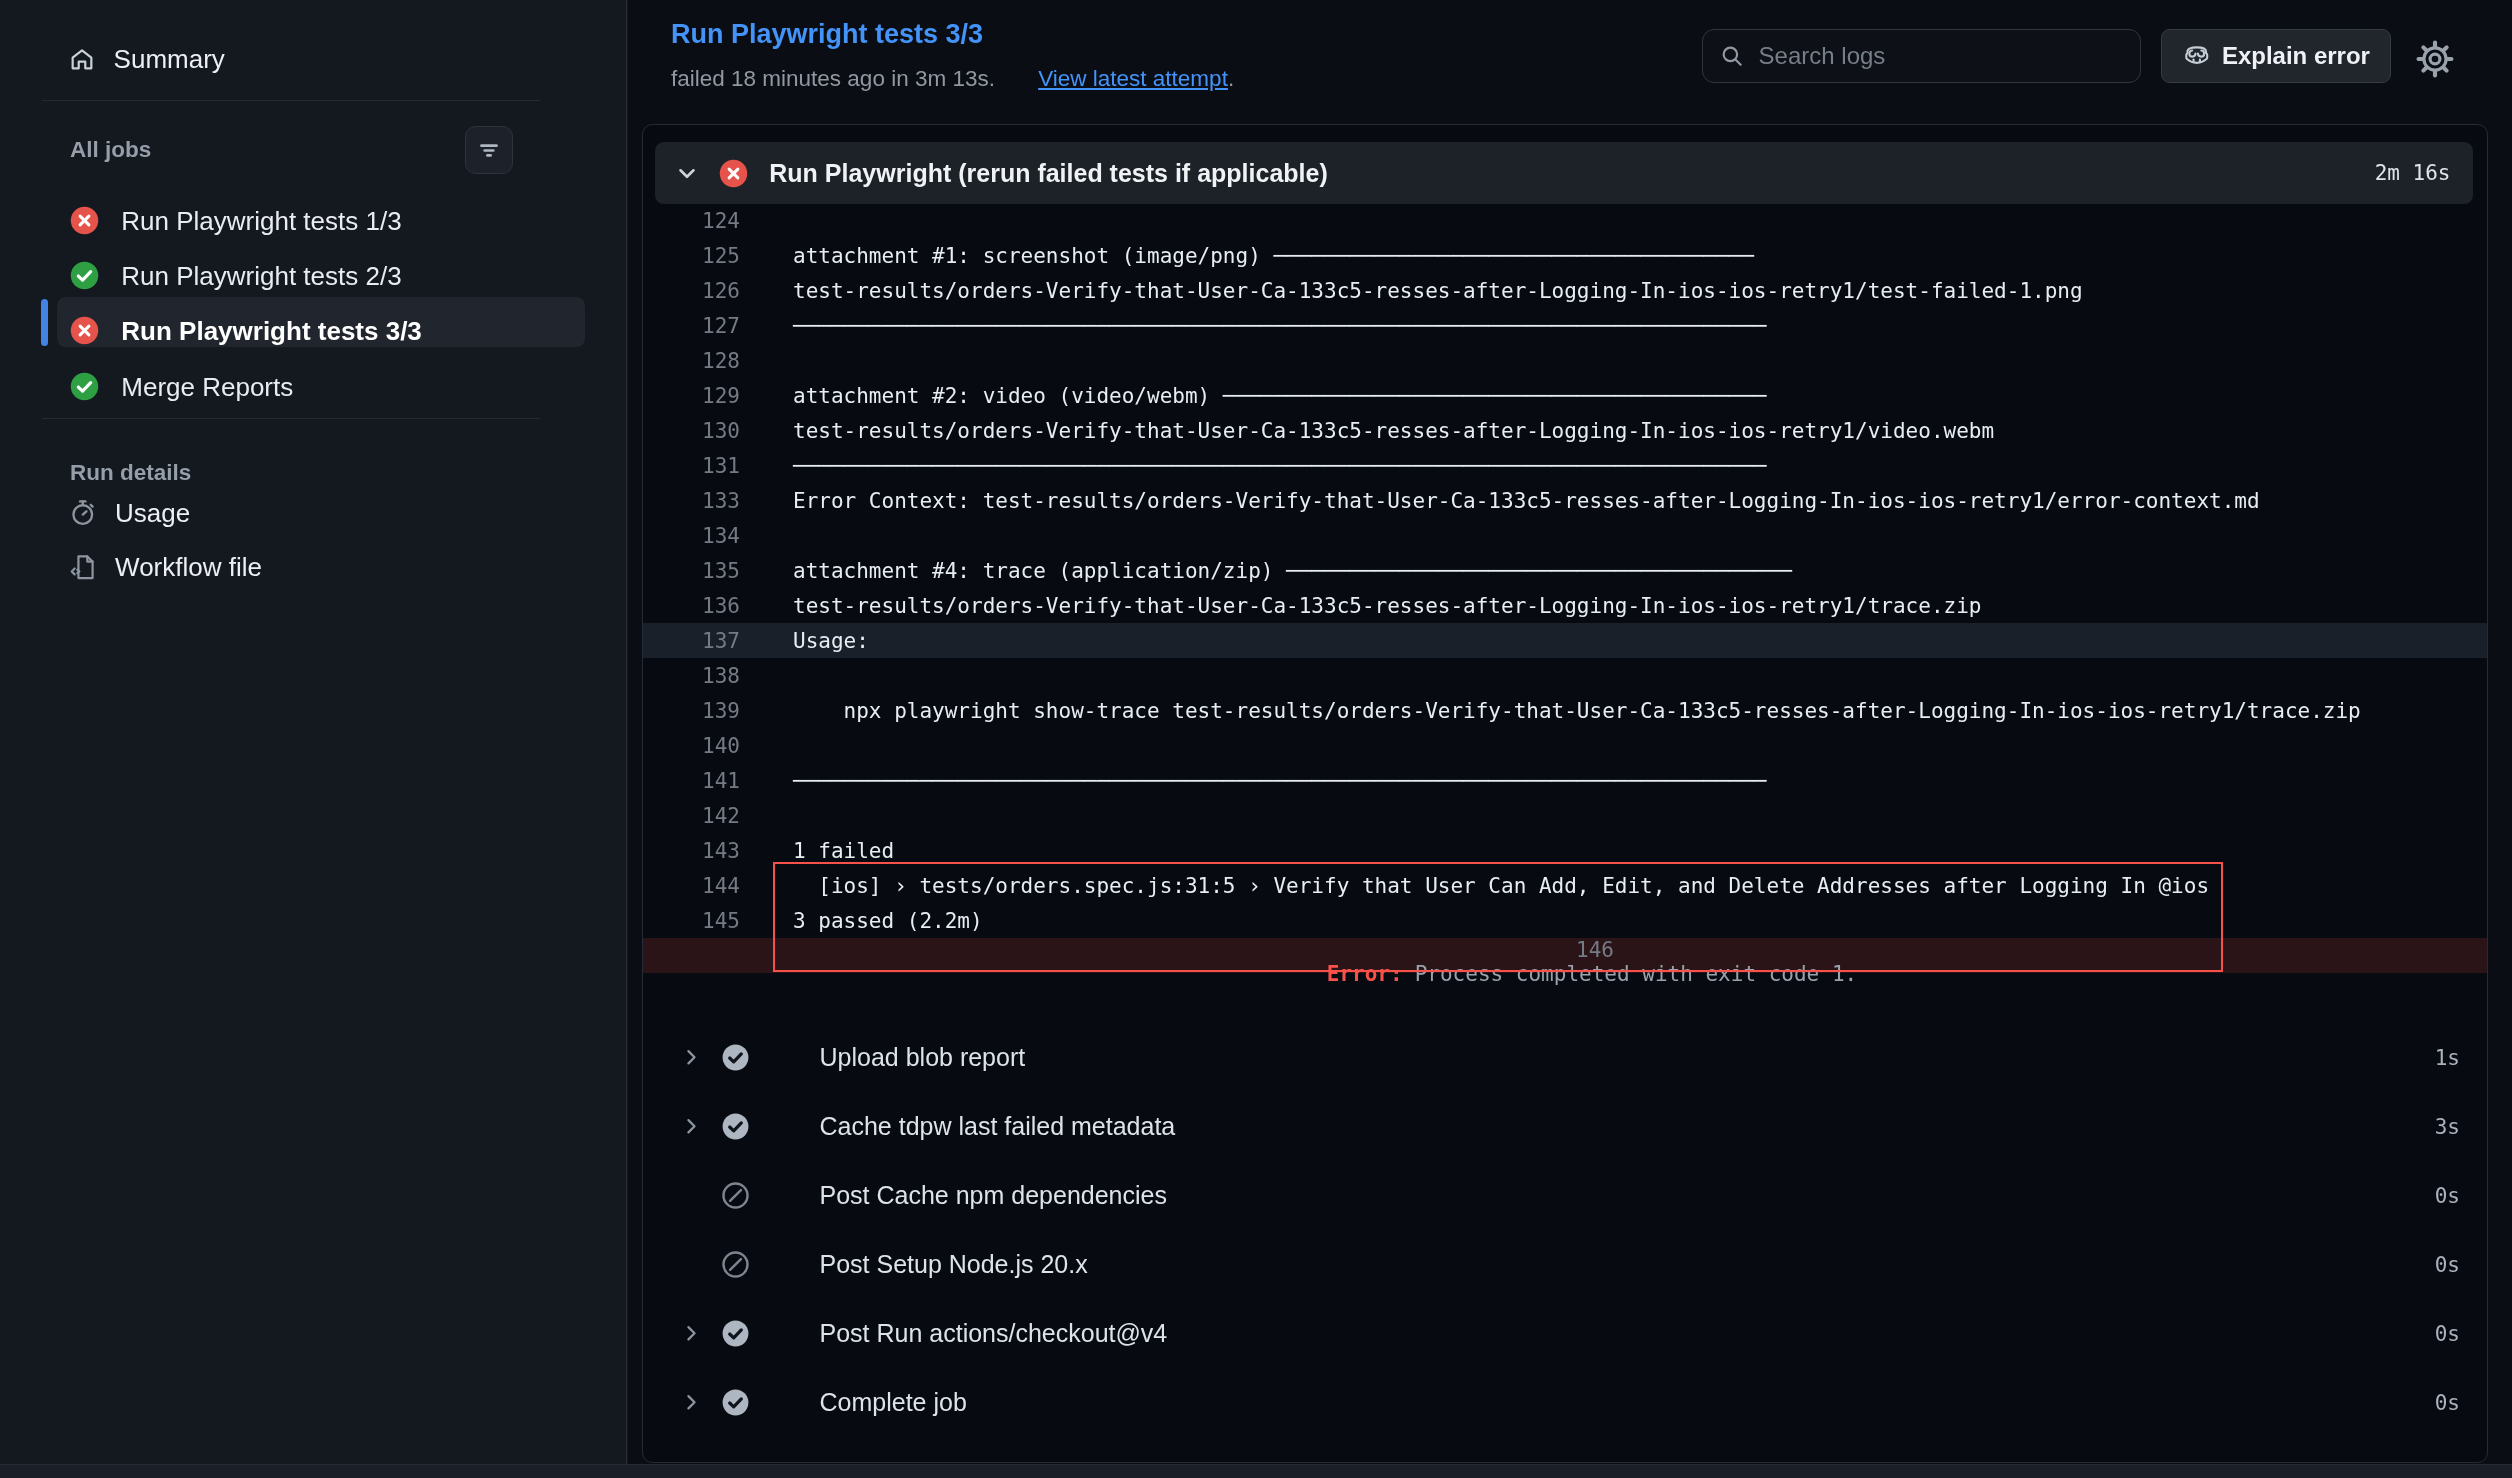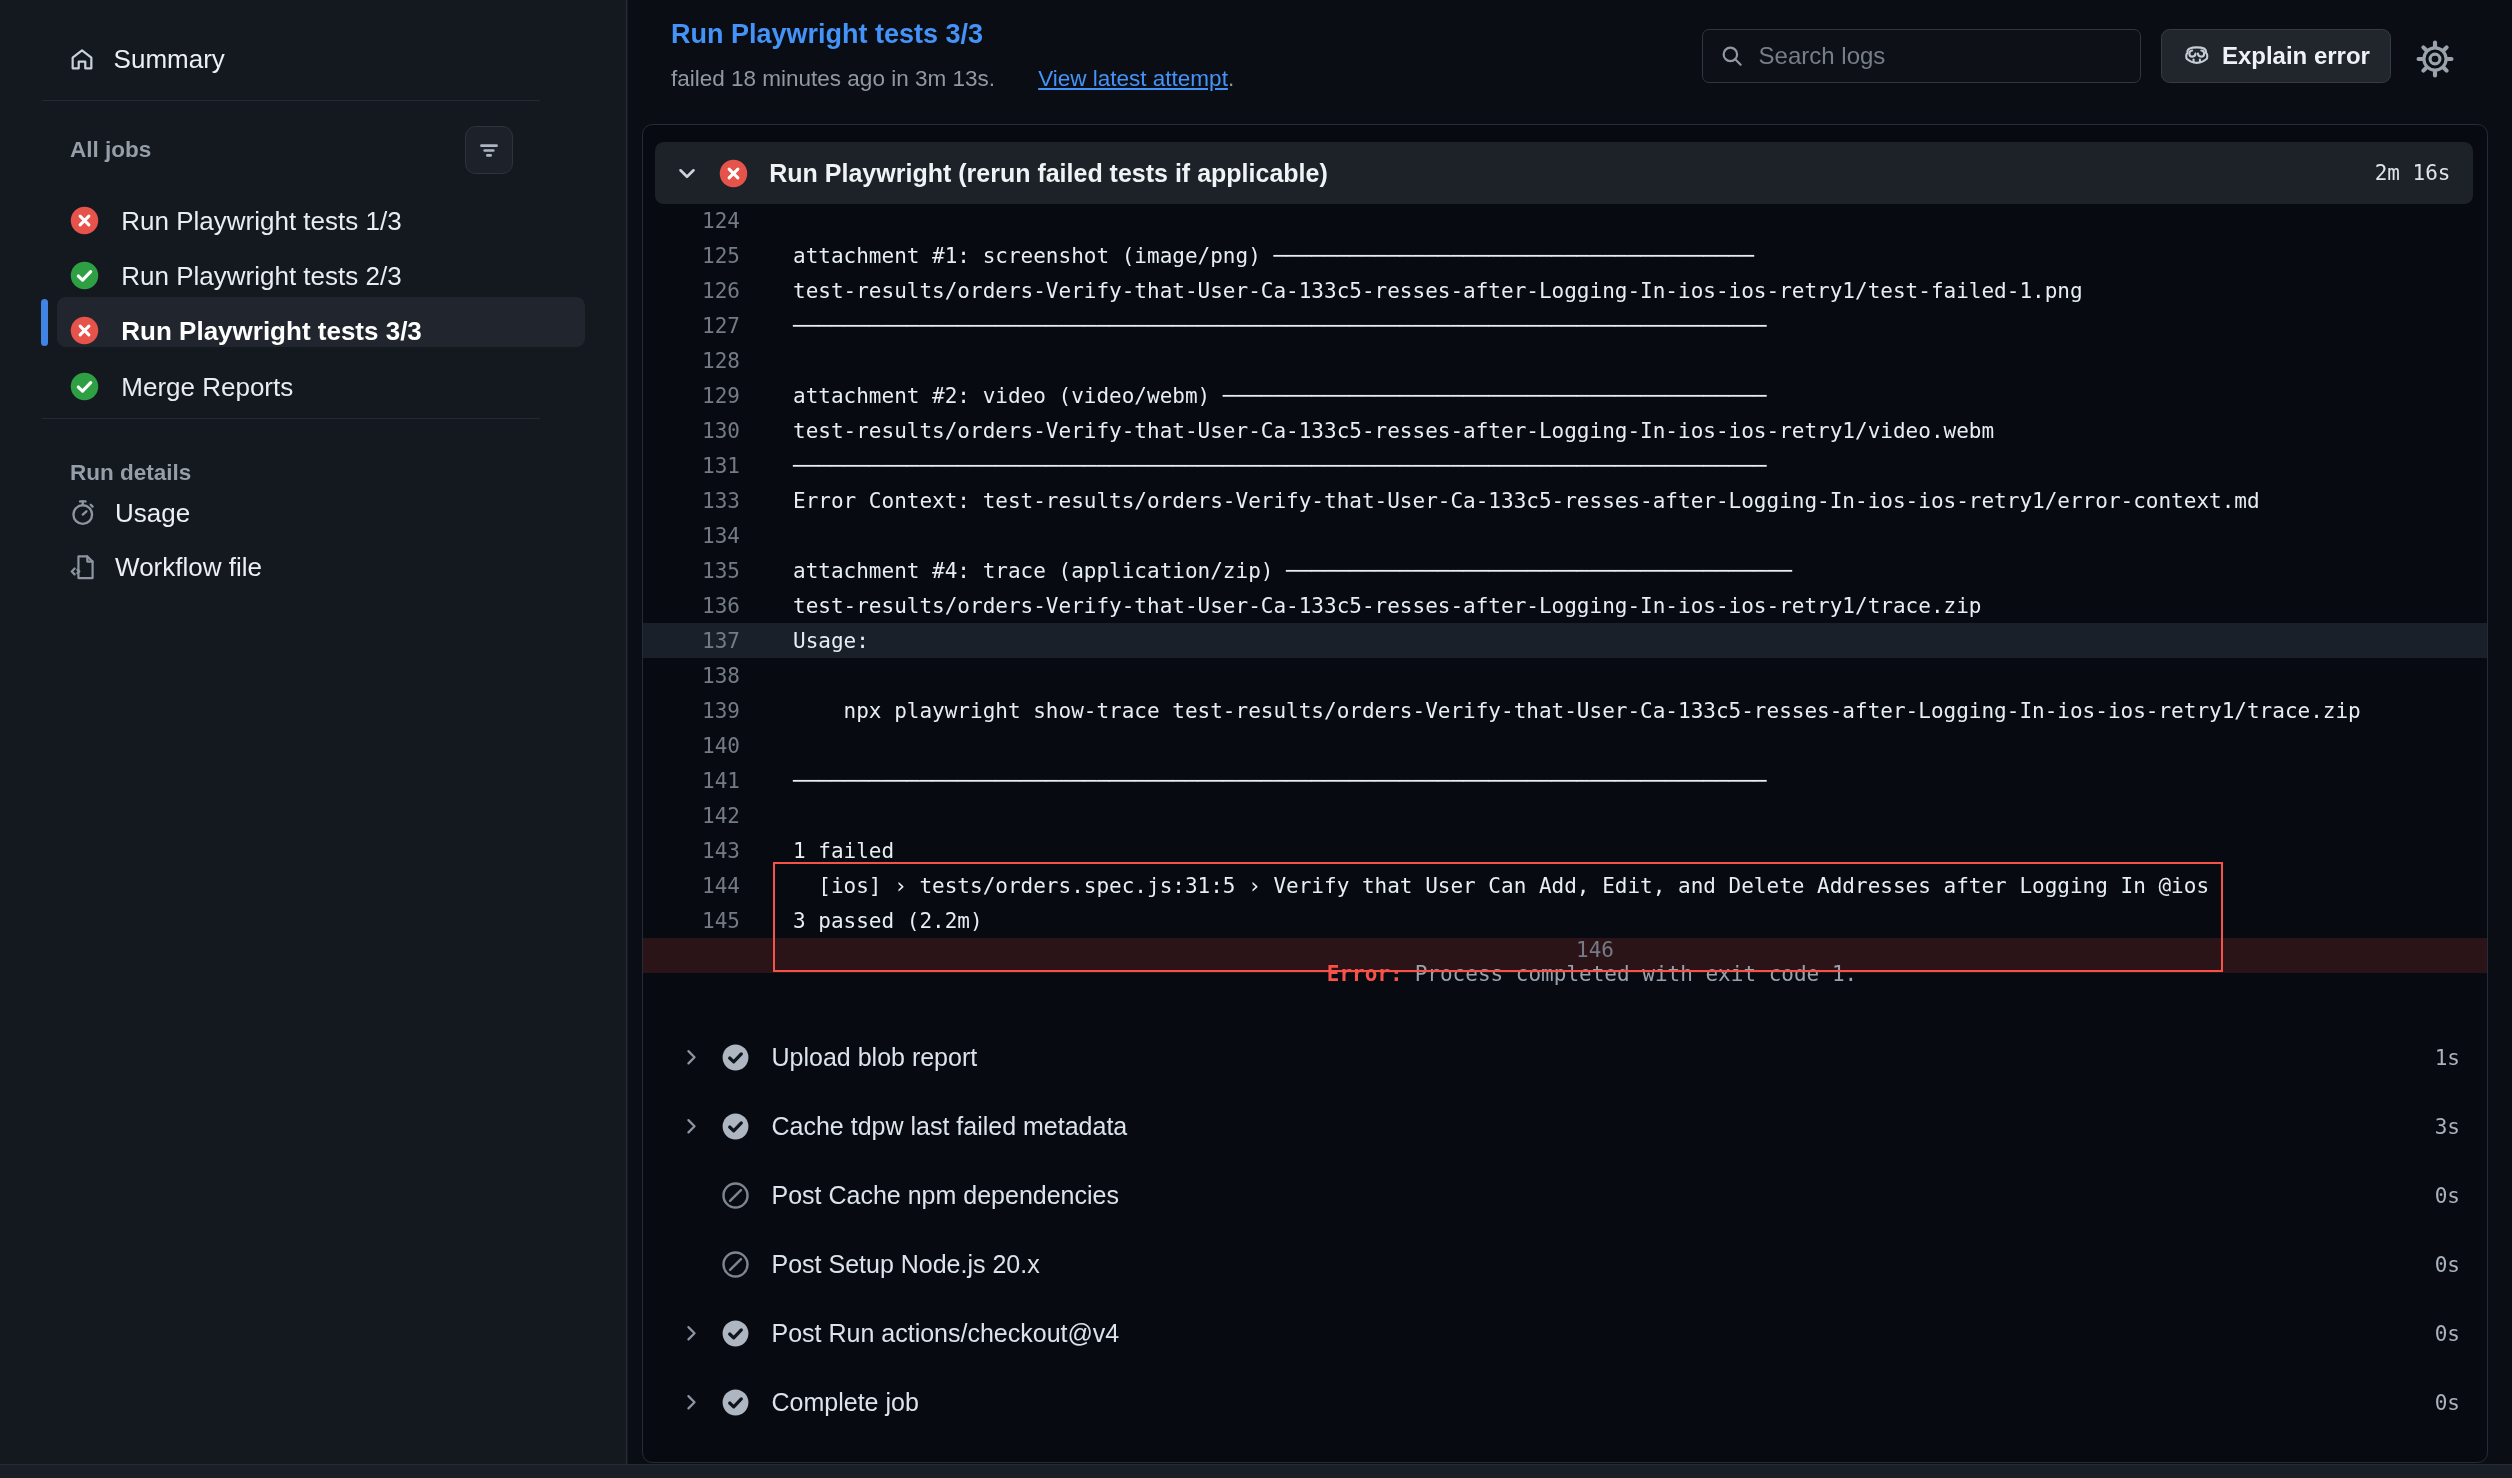--- a/index.html
+++ b/index.html
@@ -26,21 +26,21 @@
   .job-row.selected .lbl{font-weight:700;color:#ffffff;}
   .job-row.selected::before{content:"";position:absolute;left:-16.5px;top:1.7px;width:7.8px;height:47px;border-radius:4.3px;background:#4184e4;}
   .rd-rows{position:absolute;left:57px;top:488px;width:472px;}
   .rd-row{height:50px;margin-bottom:4.3px;border-radius:8.7px;display:flex;align-items:center;gap:17.3px;padding-left:11.3px;box-sizing:border-box;cursor:pointer;}
   .rd-row .lbl{font-size:26px;color:#eceff3;}
 
   
   .page-title{position:absolute;left:43px;top:19px;font-size:27px;font-weight:700;color:#4493f8;white-space:nowrap;}
   .page-sub{position:absolute;left:43px;top:66px;font-size:22.5px;color:#9198a1;white-space:nowrap;}
   .page-sub a{color:#4493f8;text-decoration:underline;cursor:pointer;margin-left:37px;}
-  .search-box{position:absolute;left:1074px;top:29px;width:439px;height:54px;border:0.9px solid #30363e;border-radius:7px;background:#0d1117;display:flex;align-items:center;gap:12px;padding:0 15.6px;box-sizing:border-box;}
+  .search-box{position:absolute;left:1074px;top:29px;width:439px;height:54px;border:0.9px solid #30363e;border-radius:12px;background:#0d1117;display:flex;align-items:center;gap:12px;padding:0 15.6px;box-sizing:border-box;}
   .search-box input{flex:1;min-width:0;background:transparent;border:none;outline:none;font-size:24px;color:#e6edf3;font-family:"Liberation Sans",sans-serif;}
   .search-box input::placeholder{color:#767e88;}
   .explain-btn{position:absolute;left:1533px;top:29px;width:230px;height:54px;border-radius:8.7px;background:#21262d;border:0.9px solid #363c44;display:flex;align-items:center;justify-content:center;gap:10.4px;font-size:24px;font-weight:600;color:#eef1f5;box-sizing:border-box;cursor:pointer;white-space:nowrap;}
   .gear-btn{position:absolute;left:1788px;top:40px;width:38px;height:38px;cursor:pointer;background:none;border:none;padding:0;}
 
   
   .log-panel{position:absolute;left:14px;top:124px;width:1846px;height:1339px;background:#070b11;border:0.9px solid #262c36;border-radius:10.4px;box-sizing:border-box;overflow:hidden;}
   .step-header{position:absolute;left:12px;right:14px;top:17.3px;height:62px;background:#1d2229;border-radius:8.7px;display:flex;align-items:center;padding:0 22.5px 0 19px;box-sizing:border-box;cursor:pointer;}
   .step-header .chev{margin-right:17.3px;display:flex;}
   .step-header .sticon{margin-right:19px;display:flex;}
@@ -55,21 +55,21 @@
   .log-row.hl{background:#1a2029;}
   .log-row.err{background:#2b1417;flex-direction:column;}
   .err-prefix{color:#f85149;font-weight:700;}
   .err-msg{color:#9aa3ad;margin-left:12px;}
   .error-box{position:absolute;left:130px;top:659px;width:1450px;height:110px;border:2.6px solid #f85149;box-sizing:border-box;pointer-events:none;}
 
   .steps-list{position:absolute;left:0;top:898px;width:1845px;}
   .step-row{height:69px;display:flex;align-items:center;padding:0 28px 0 33px;box-sizing:border-box;cursor:pointer;}
   .step-row .chev{width:29.5px;margin-right:14px;display:flex;justify-content:center;flex:none;}
   .step-row .sticon{margin-right:21px;display:flex;flex:none;}
-  .step-row .lbl{font-size:25px;color:#dce3ea;white-space:nowrap;}
+  .step-row .lbl{font-size:25px;color:#dce3ea;white-space:nowrap;margin-left:48px;}
   .step-row .spacer{flex:1;}
   .step-row .dur{font-family:"DejaVu Sans Mono","Liberation Mono",monospace;font-size:21px;color:#aab2bd;}
 </style>
 </head>
 <body>
 
 <nav class="sidebar">
   <div class="summary-row">
     <span style="display:flex;">
       <svg width="28" height="28" viewBox="0 0 24 24" fill="none" stroke="#c9d1d9" stroke-width="1.9" stroke-linejoin="round">

